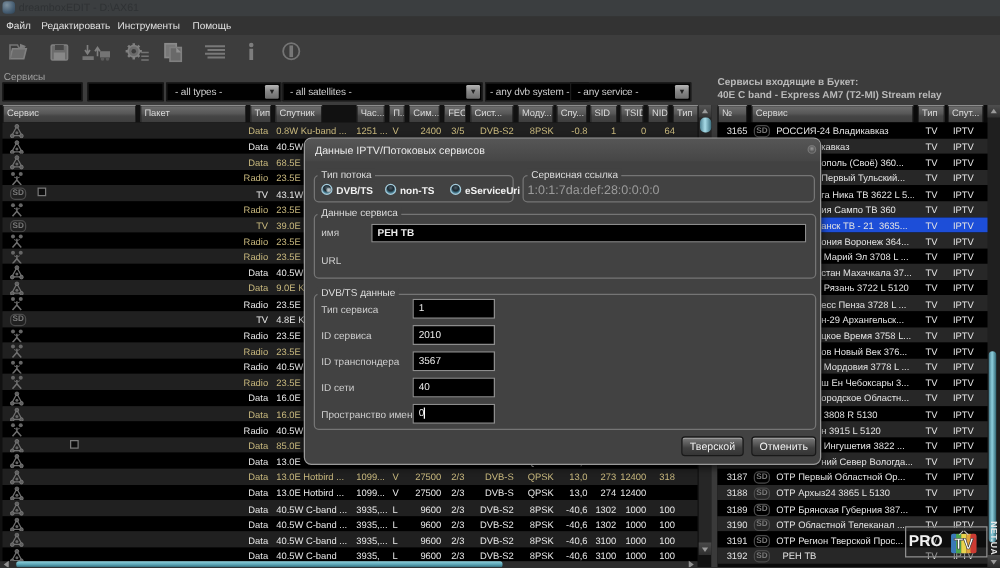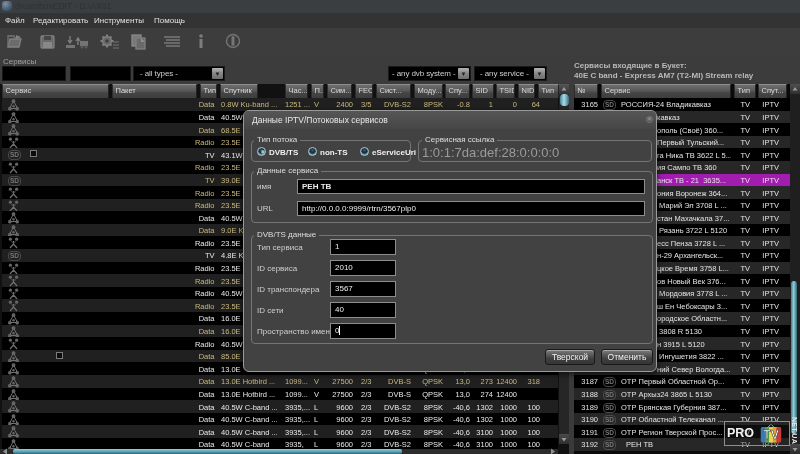--- a/index.html
+++ b/index.html
@@ -85,22 +85,23 @@
           <rect x="7.2" y="5" width="1.6" height="8" fill="#8a8a8a"></rect>
         </g>
       </g>
     </svg>
     <div class="tt" style="left:3px;top:57px;color:#a0a0a0">Сервисы</div>
     <div class="tt" style="left:574px;top:61px;color:#b9b9b9;font-weight:bold;font-size:8px">Сервисы входящие в Букет:</div>
     <div class="tt" style="left:574px;top:70.8px;color:#b9b9b9;font-weight:bold;font-size:8px">40E C band - Express AM7 (T2-MI) Stream relay</div>
     <div class="inp" style="left:2px;top:66px;width:64px;height:15px"></div>
     <div class="inp" style="left:70px;top:66px;width:61px;height:15px"></div>
     <div class="dd" style="left:133px;top:66px;width:92px;height:15px;padding-left:6px;letter-spacing:-0.1px">- all types -<div class="ddb" style="right:1px">▼</div></div>
+    <div class="dd" style="left:226px;top:66px;width:160px;height:15px;padding-left:5px;letter-spacing:-0.1px">- all satellites -<div class="ddb" style="right:1px">▼</div></div>
     <div class="dd" style="left:388px;top:66px;width:83px;height:15px;padding-left:3px;letter-spacing:-0.1px">- any dvb system -<div class="ddb" style="right:1px">▼</div></div>
-    <div class="dd" style="left:474px;top:66px;width:73px;height:15px;padding-left:5px;letter-spacing:-0.1px">- any service -<div class="ddb" style="right:1px">▼</div></div>
+    <div class="dd" style="left:456px;top:66px;width:97px;height:15px;padding-left:5px;letter-spacing:-0.1px">- any service -<div class="ddb" style="right:1px">▼</div></div>
     <div class="abs" style="left:0;top:84px;width:570px;height:370px;background:#111"></div>
     <div class="abs" style="left:570px;top:84px;width:230px;height:370px;background:#0a0a0a"></div>
     <div class="abs" style="left:569px;top:84px;width:5px;height:370px;background:#3a3a3a"></div>
     <div class="hdr" style="left:2px;width:107px">Сервис</div>
     <div class="hdr" style="left:112px;width:85px">Пакет</div>
     <div class="hdr" style="left:200px;width:17px">Тип</div>
     <div class="hdr" style="left:220px;width:38px">Спутник</div>
     <div class="hdr" style="left:285px;width:23px">Час...</div>
     <div class="hdr" style="left:311px;width:13px">П...</div>
     <div class="hdr" style="left:327px;width:25px">Сим...</div>
@@ -520,21 +521,21 @@
     <div class="row" style="left:574px;top:148.36px;width:226px;height:12.59px;background:#000">
       <div class="cr" style="left:83px;top:2.4px;color:#e4e4e4;width:74px;overflow:hidden">га Ника ТВ 3622 L 5...</div>
       <div class="cr ra" style="left:176px;top:2.4px;color:#e4e4e4">TV</div>
       <div class="cr ra" style="left:205px;top:2.4px;color:#e4e4e4">IPTV</div>
     </div>
     <div class="row" style="left:574px;top:160.95px;width:226px;height:12.59px;background:#272727">
       <div class="cr" style="left:83px;top:2.4px;color:#e4e4e4;width:74px;overflow:hidden">ия Сампо ТВ 360</div>
       <div class="cr ra" style="left:176px;top:2.4px;color:#e4e4e4">TV</div>
       <div class="cr ra" style="left:205px;top:2.4px;color:#e4e4e4">IPTV</div>
     </div>
-    <div class="row" style="left:574px;top:173.54px;width:226px;height:12.59px;background:#a21caf">
+    <div class="row" style="left:574px;top:173.54px;width:226px;height:12.59px;background:#1d4ed8">
       <div class="cr" style="left:83px;top:2.4px;color:#e4e4e4;width:74px;overflow:hidden">анск ТВ - 21  3635...</div>
       <div class="cr ra" style="left:176px;top:2.4px;color:#e4e4e4">TV</div>
       <div class="cr ra" style="left:205px;top:2.4px;color:#e4e4e4">IPTV</div>
     </div>
     <div class="row" style="left:574px;top:186.13px;width:226px;height:12.59px;background:#272727">
       <div class="cr" style="left:83px;top:2.4px;color:#e4e4e4;width:74px;overflow:hidden">ония Воронеж 364...</div>
       <div class="cr ra" style="left:176px;top:2.4px;color:#e4e4e4">TV</div>
       <div class="cr ra" style="left:205px;top:2.4px;color:#e4e4e4">IPTV</div>
     </div>
     <div class="row" style="left:574px;top:198.72px;width:226px;height:12.59px;background:#000">
@@ -681,27 +682,26 @@
       <div class="radio" style="left:13px;top:36px">
         <div style="position:absolute;left:2.5px;top:2px;width:4px;height:4px;border-radius:50%;background:radial-gradient(circle,#cfd8dc,#5a6a72)"></div>
       </div>
       <div class="tt" style="left:25px;top:36.5px;color:#f0f0f0;font-weight:bold;font-size:8px">DVB/TS</div>
       <div class="radio" style="left:64px;top:36px"></div>
       <div class="tt" style="left:76px;top:36.5px;color:#f0f0f0;font-weight:bold;font-size:8px">non-TS</div>
       <div class="radio" style="left:116px;top:36px"></div>
       <div class="tt" style="left:128px;top:36.5px;color:#f0f0f0;font-weight:bold;font-size:8px">eServiceUri</div>
       <div class="gb" style="left:174px;top:29px;width:234px;height:22px"></div>
       <div class="gbl" style="left:178px;top:24px">Сервисная ссылка</div>
-      <div class="tt" style="left:178px;top:36.5px;color:#9b9b9b;font-size:13px">1:0:1:7da:def:28:0:0:0:0</div>
+      <div class="tt" style="left:178px;top:36.5px;color:#9b9b9b;font-size:10px">1:0:1:7da:def:28:0:0:0:0</div>
       <div class="gb" style="left:6.5px;top:60px;width:402px;height:52px"></div>
       <div class="gbl" style="left:10px;top:55px">Данные сервиса</div>
       <div class="dlbl" style="left:13px;top:71px">имя</div>
       <div class="din" style="left:53px;top:68px;width:348px;height:14.5px;font-weight:bold">РЕН ТВ</div>
       <div class="dlbl" style="left:13px;top:93px">URL</div>
-      <div class="din" style="left:53px;top:90px;width:348px;height:14.5px">http://0.0.0.0:9999/rtrn/3567plp0</div>
       <div class="gb" style="left:6.5px;top:124px;width:402px;height:109px"></div>
       <div class="gbl" style="left:10px;top:119px">DVB/TS данные</div>
       <div class="dlbl" style="left:13px;top:132px">Тип сервиса</div>
       <div class="din" style="left:86px;top:128px;width:66px;height:16px">1</div>
       <div class="dlbl" style="left:13px;top:153px">ID сервиса</div>
       <div class="din" style="left:86px;top:149px;width:66px;height:16px">2010</div>
       <div class="dlbl" style="left:13px;top:174px">ID транспондера</div>
       <div class="din" style="left:86px;top:170px;width:66px;height:16px">3567</div>
       <div class="dlbl" style="left:13px;top:195px">ID сети</div>
       <div class="din" style="left:86px;top:191px;width:66px;height:16px">40</div>

